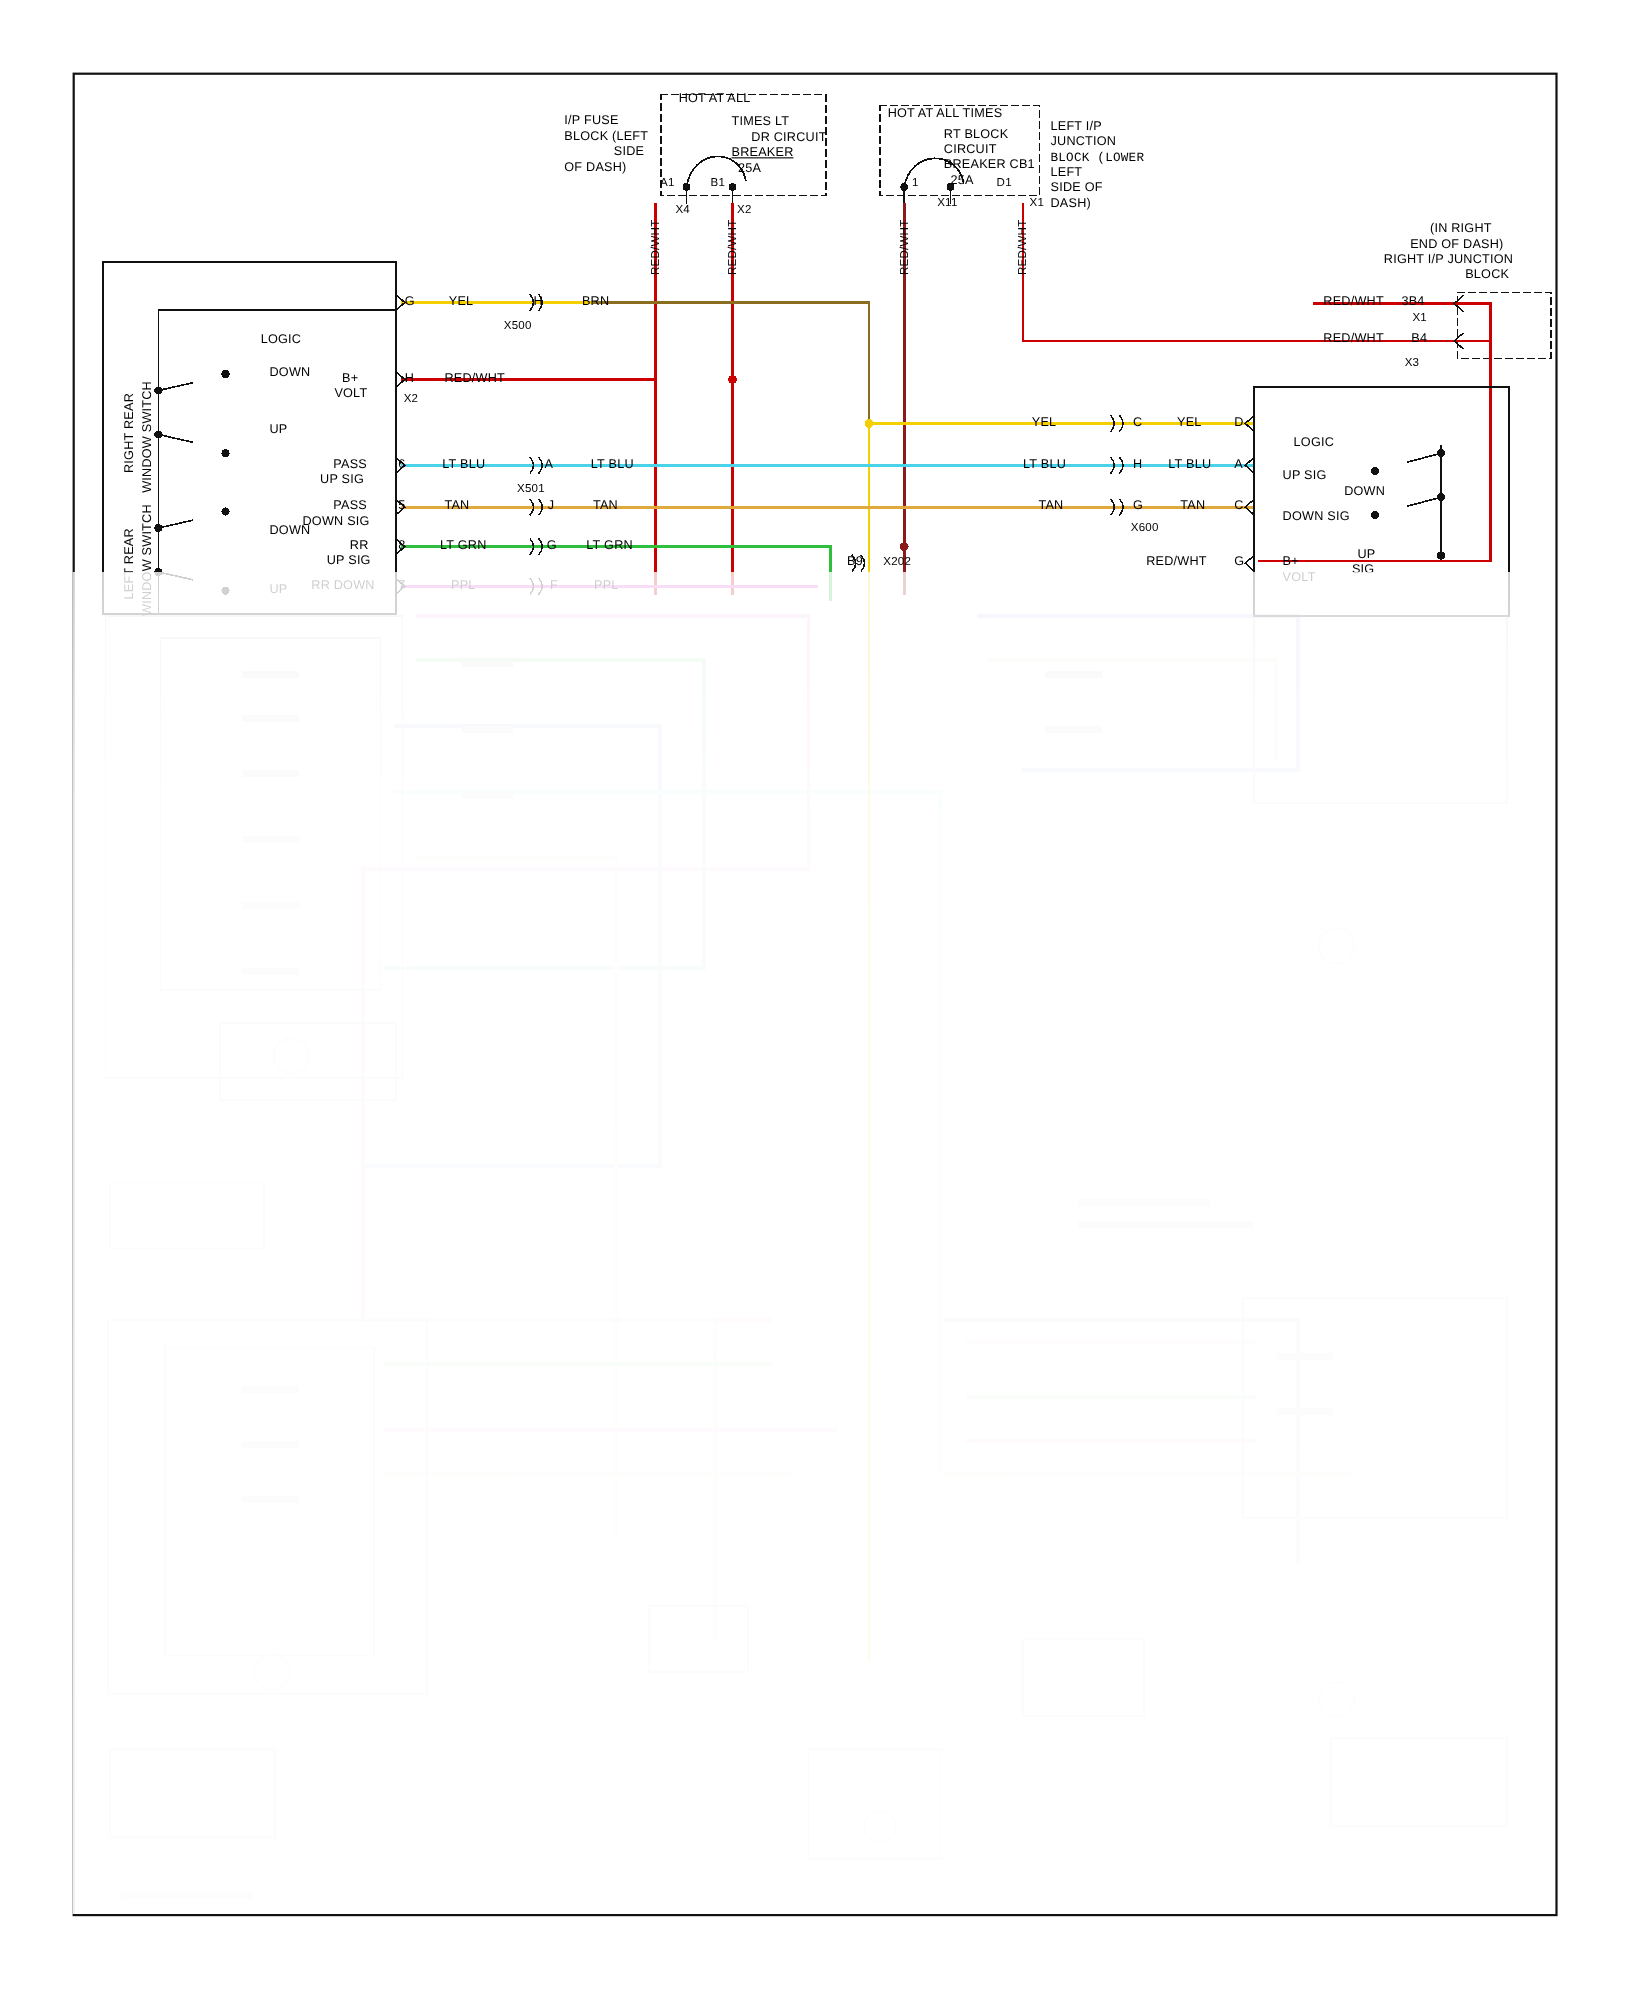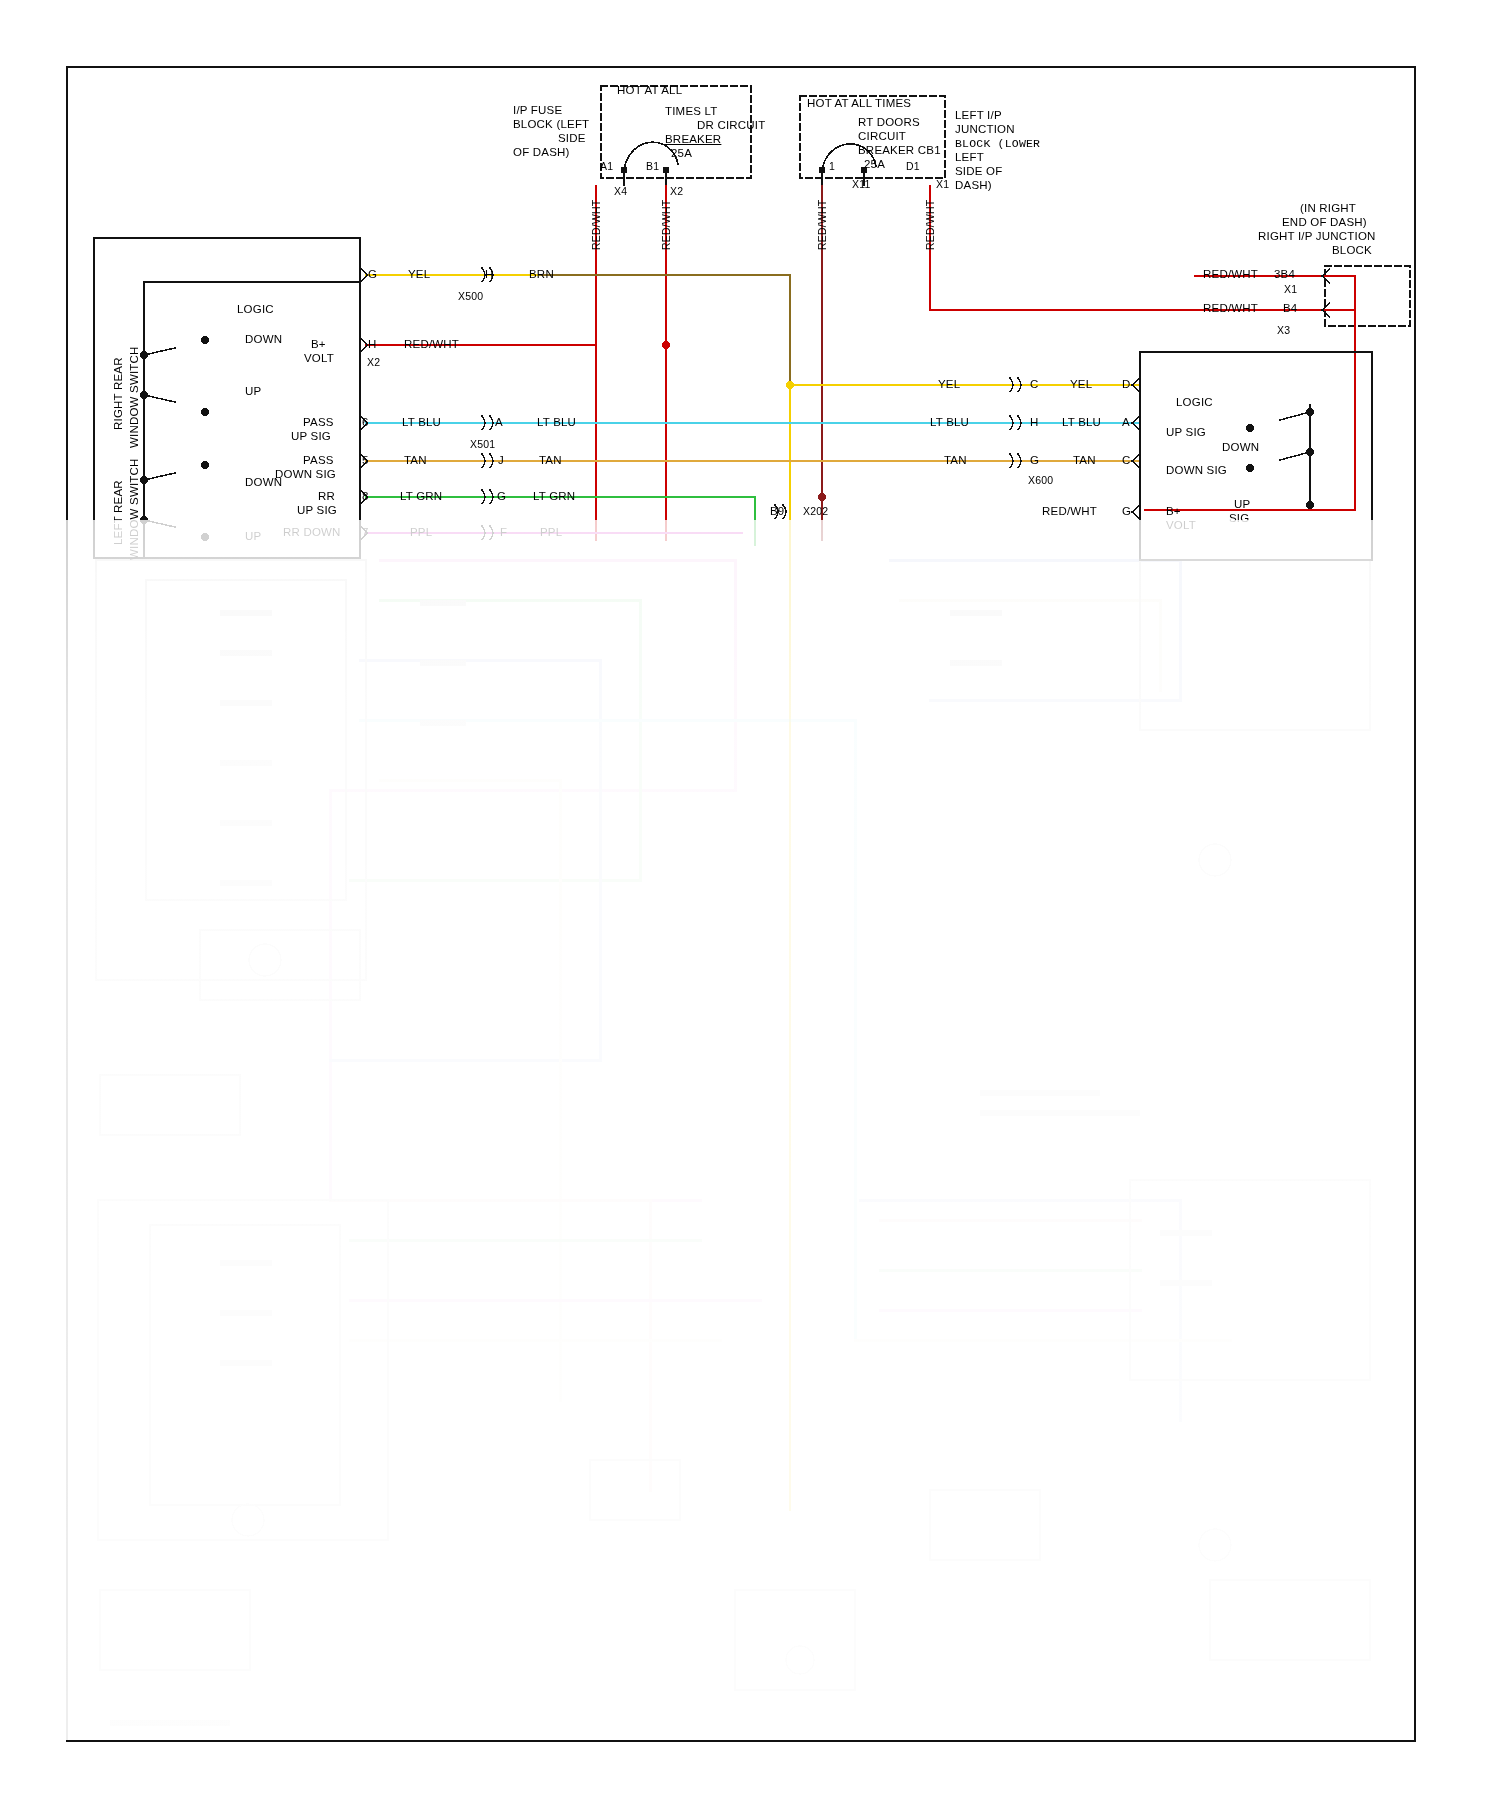--- a/index.html
+++ b/index.html
@@ -148,26 +148,26 @@
     </g>
   </svg>
 
   <div class="lbl" style="left:513px;top:104px;">I/P FUSE</div>
   <div class="lbl" style="left:513px;top:118px;">BLOCK (LEFT</div>
   <div class="lbl" style="left:558px;top:132px;">SIDE</div>
   <div class="lbl" style="left:513px;top:146px;">OF DASH)</div>
 
   <div class="lbl" style="left:617px;top:84px;">HOT AT ALL</div>
   <div class="lbl" style="left:665px;top:105px;">TIMES LT</div>
-  <div class="lbl" style="left:697px;top:119px;">DR CIRCUIT</div>
+  <div class="lbl" style="left:683px;top:119px;">DR CIRCUIT</div>
   <div class="lbl" style="left:665px;top:133px;text-decoration:underline;">BREAKER</div>
   <div class="lbl" style="left:671px;top:147px;">25A</div>
 
   <div class="lbl" style="left:807px;top:97px;">HOT AT ALL TIMES</div>
-  <div class="lbl" style="left:858px;top:116px;">RT DOORS</div>
+  <div class="lbl" style="left:858px;top:116px;">RT BLOCK</div>
   <div class="lbl" style="left:858px;top:130px;">CIRCUIT</div>
   <div class="lbl" style="left:858px;top:144px;text-align:right;">BREAKER CB1</div>
   <div class="lbl" style="left:864px;top:158px;">25A</div>
 
   <div class="lbl" style="left:955px;top:109px;">LEFT I/P</div>
   <div class="lbl" style="left:955px;top:123px;">JUNCTION</div>
   <div class="lbl" style="left:955px;top:137px;font-family:Liberation Mono, monospace;">BLOCK (LOWER</div>
   <div class="lbl" style="left:955px;top:151px;">LEFT</div>
   <div class="lbl" style="left:955px;top:165px;">SIDE OF</div>
   <div class="lbl" style="left:955px;top:179px;">DASH)</div>

